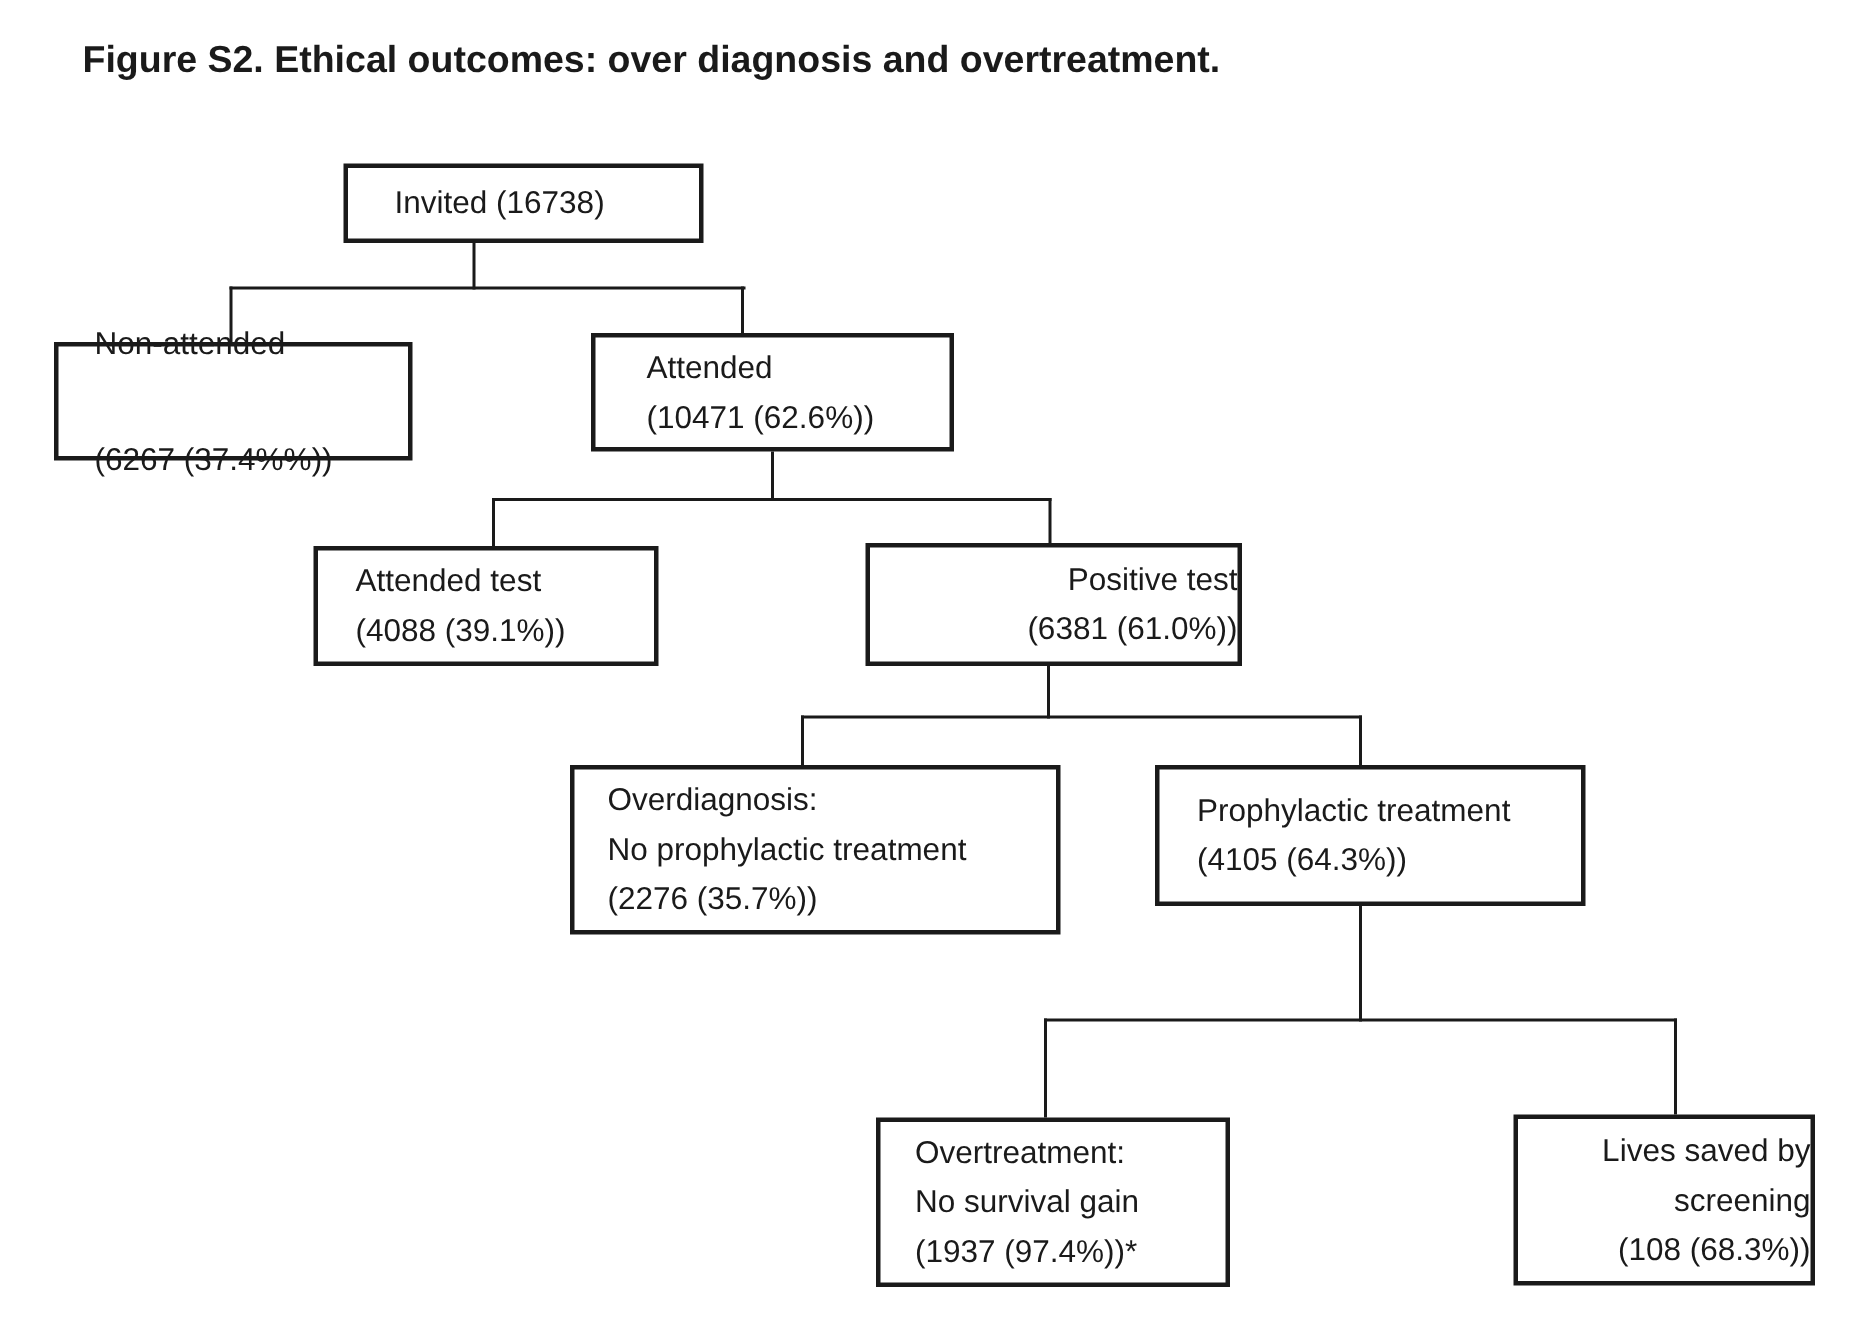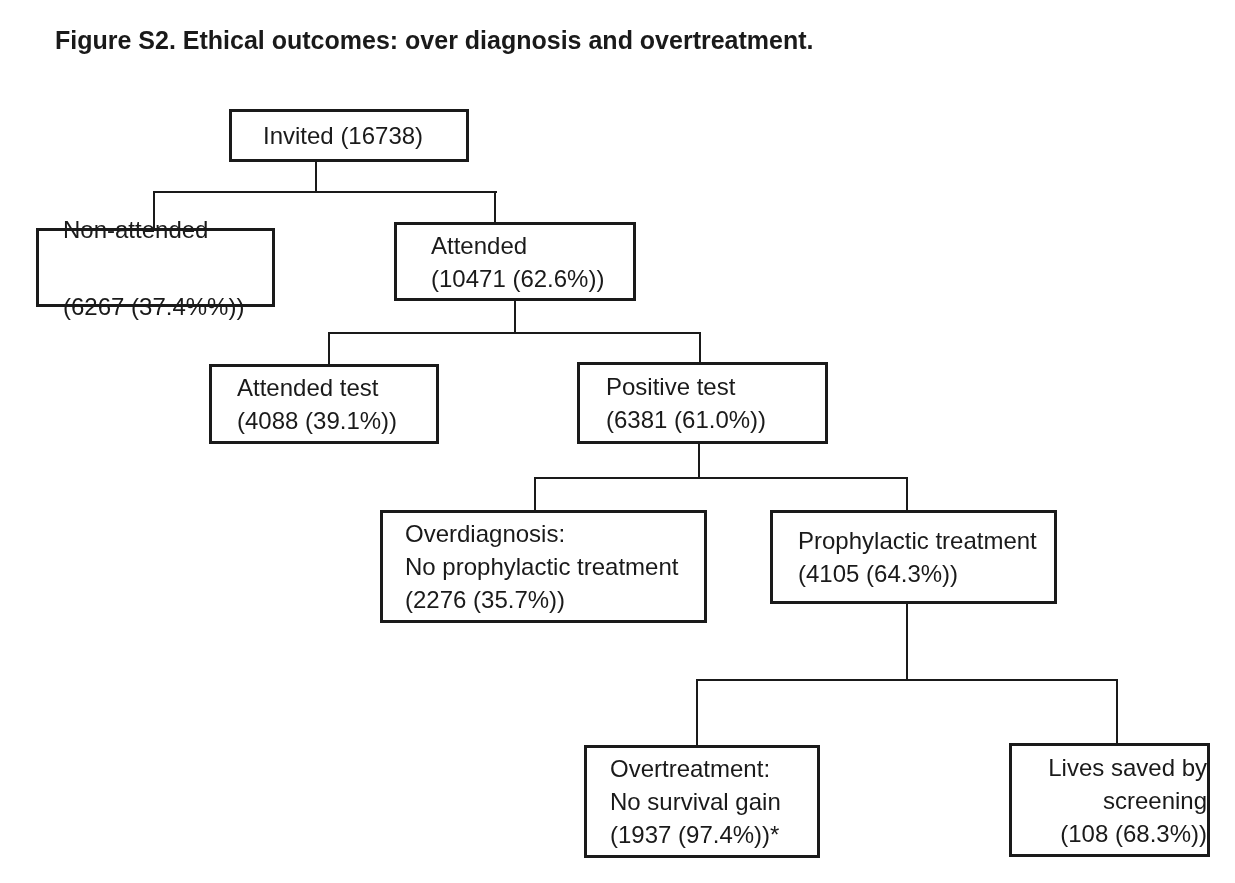--- a/index.html
+++ b/index.html
@@ -22,32 +22,32 @@
     font-weight: 700;
     white-space: nowrap;
   }
   .node {
     position: absolute;
     background: #ffffff;
     border: 3px solid #1a1a1a;
     display: flex;
     flex-direction: column;
     justify-content: center;
-    font-size: 24px;
+    font-size: 21px;
     line-height: 33px;
   }
   .node .ln { white-space: nowrap; }
   .l { position: absolute; background: #1a1a1a; }
 
   
   #n-invited        { left: 207px; top: 109px; width: 240px; height: 53px;  padding-left: 31px; }
   #n-non-attended   { left: 14px;  top: 228px; width: 239px; height: 79px;  padding-left: 24px; gap: 44px; }
   #n-attended       { left: 372px; top: 222px; width: 242px; height: 79px;  padding-left: 34px; }
   #n-negative-test  { left: 187px; top: 364px; width: 230px; height: 80px;  padding-left: 25px; }
-  #n-positive-test  { left: 555px; top: 362px; width: 251px; height: 82px;  padding-left: 26px; }
+  #n-positive-test  { left: 555px; top: 362px; width: 251px; height: 82px;  padding-left: 26px; text-align: right; }
   #n-overdiagnosis  { left: 358px; top: 510px; width: 327px; height: 113px; padding-left: 22px; }
   #n-prophylactic   { left: 748px; top: 510px; width: 287px; height: 94px;  padding-left: 25px; }
   #n-overtreatment  { left: 562px; top: 745px; width: 236px; height: 113px; padding-left: 23px; }
   #n-lives-saved    { left: 987px; top: 743px; width: 201px; height: 114px; padding-left: 23px; text-align: right; }
 
   
   #la1 { left: 293px;  top: 161px; width: 2px;   height: 32px; }
   #la2 { left: 131px;  top: 191px; width: 344px; height: 2px;  }
   #la3 { left: 131px;  top: 191px; width: 2px;   height: 39px; }
   #la4 { left: 472px;  top: 191px; width: 2px;   height: 33px; }

